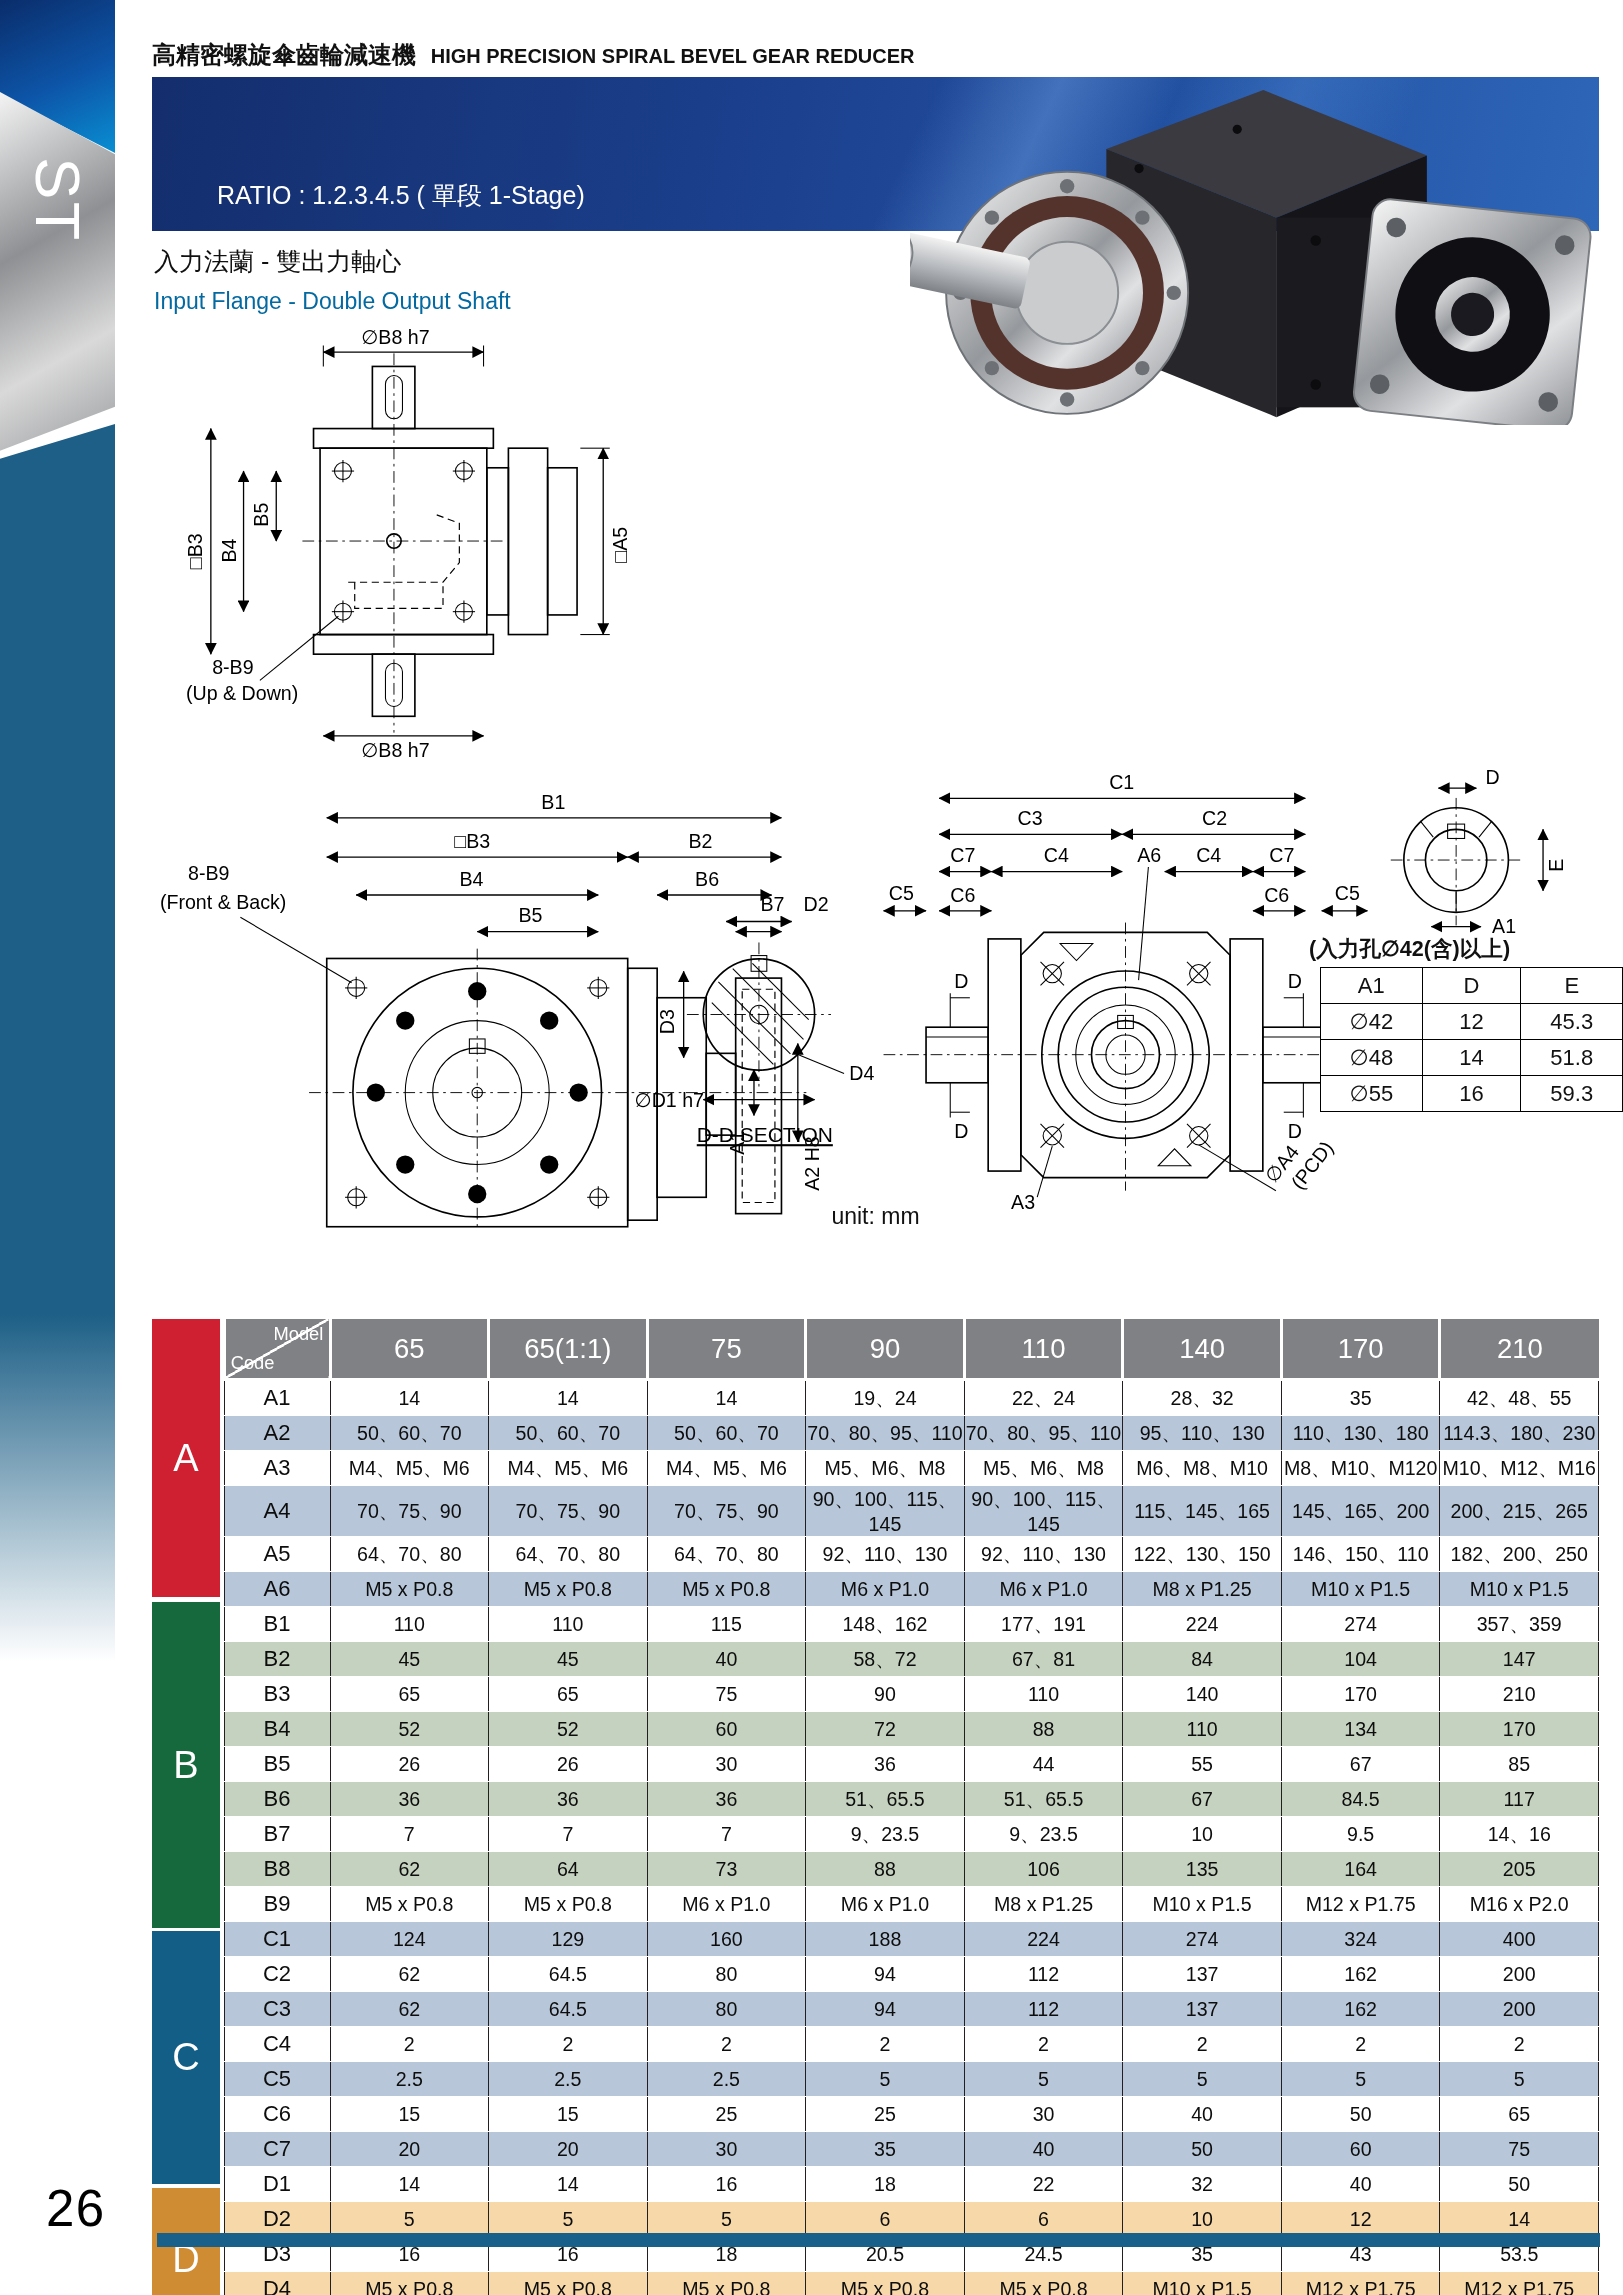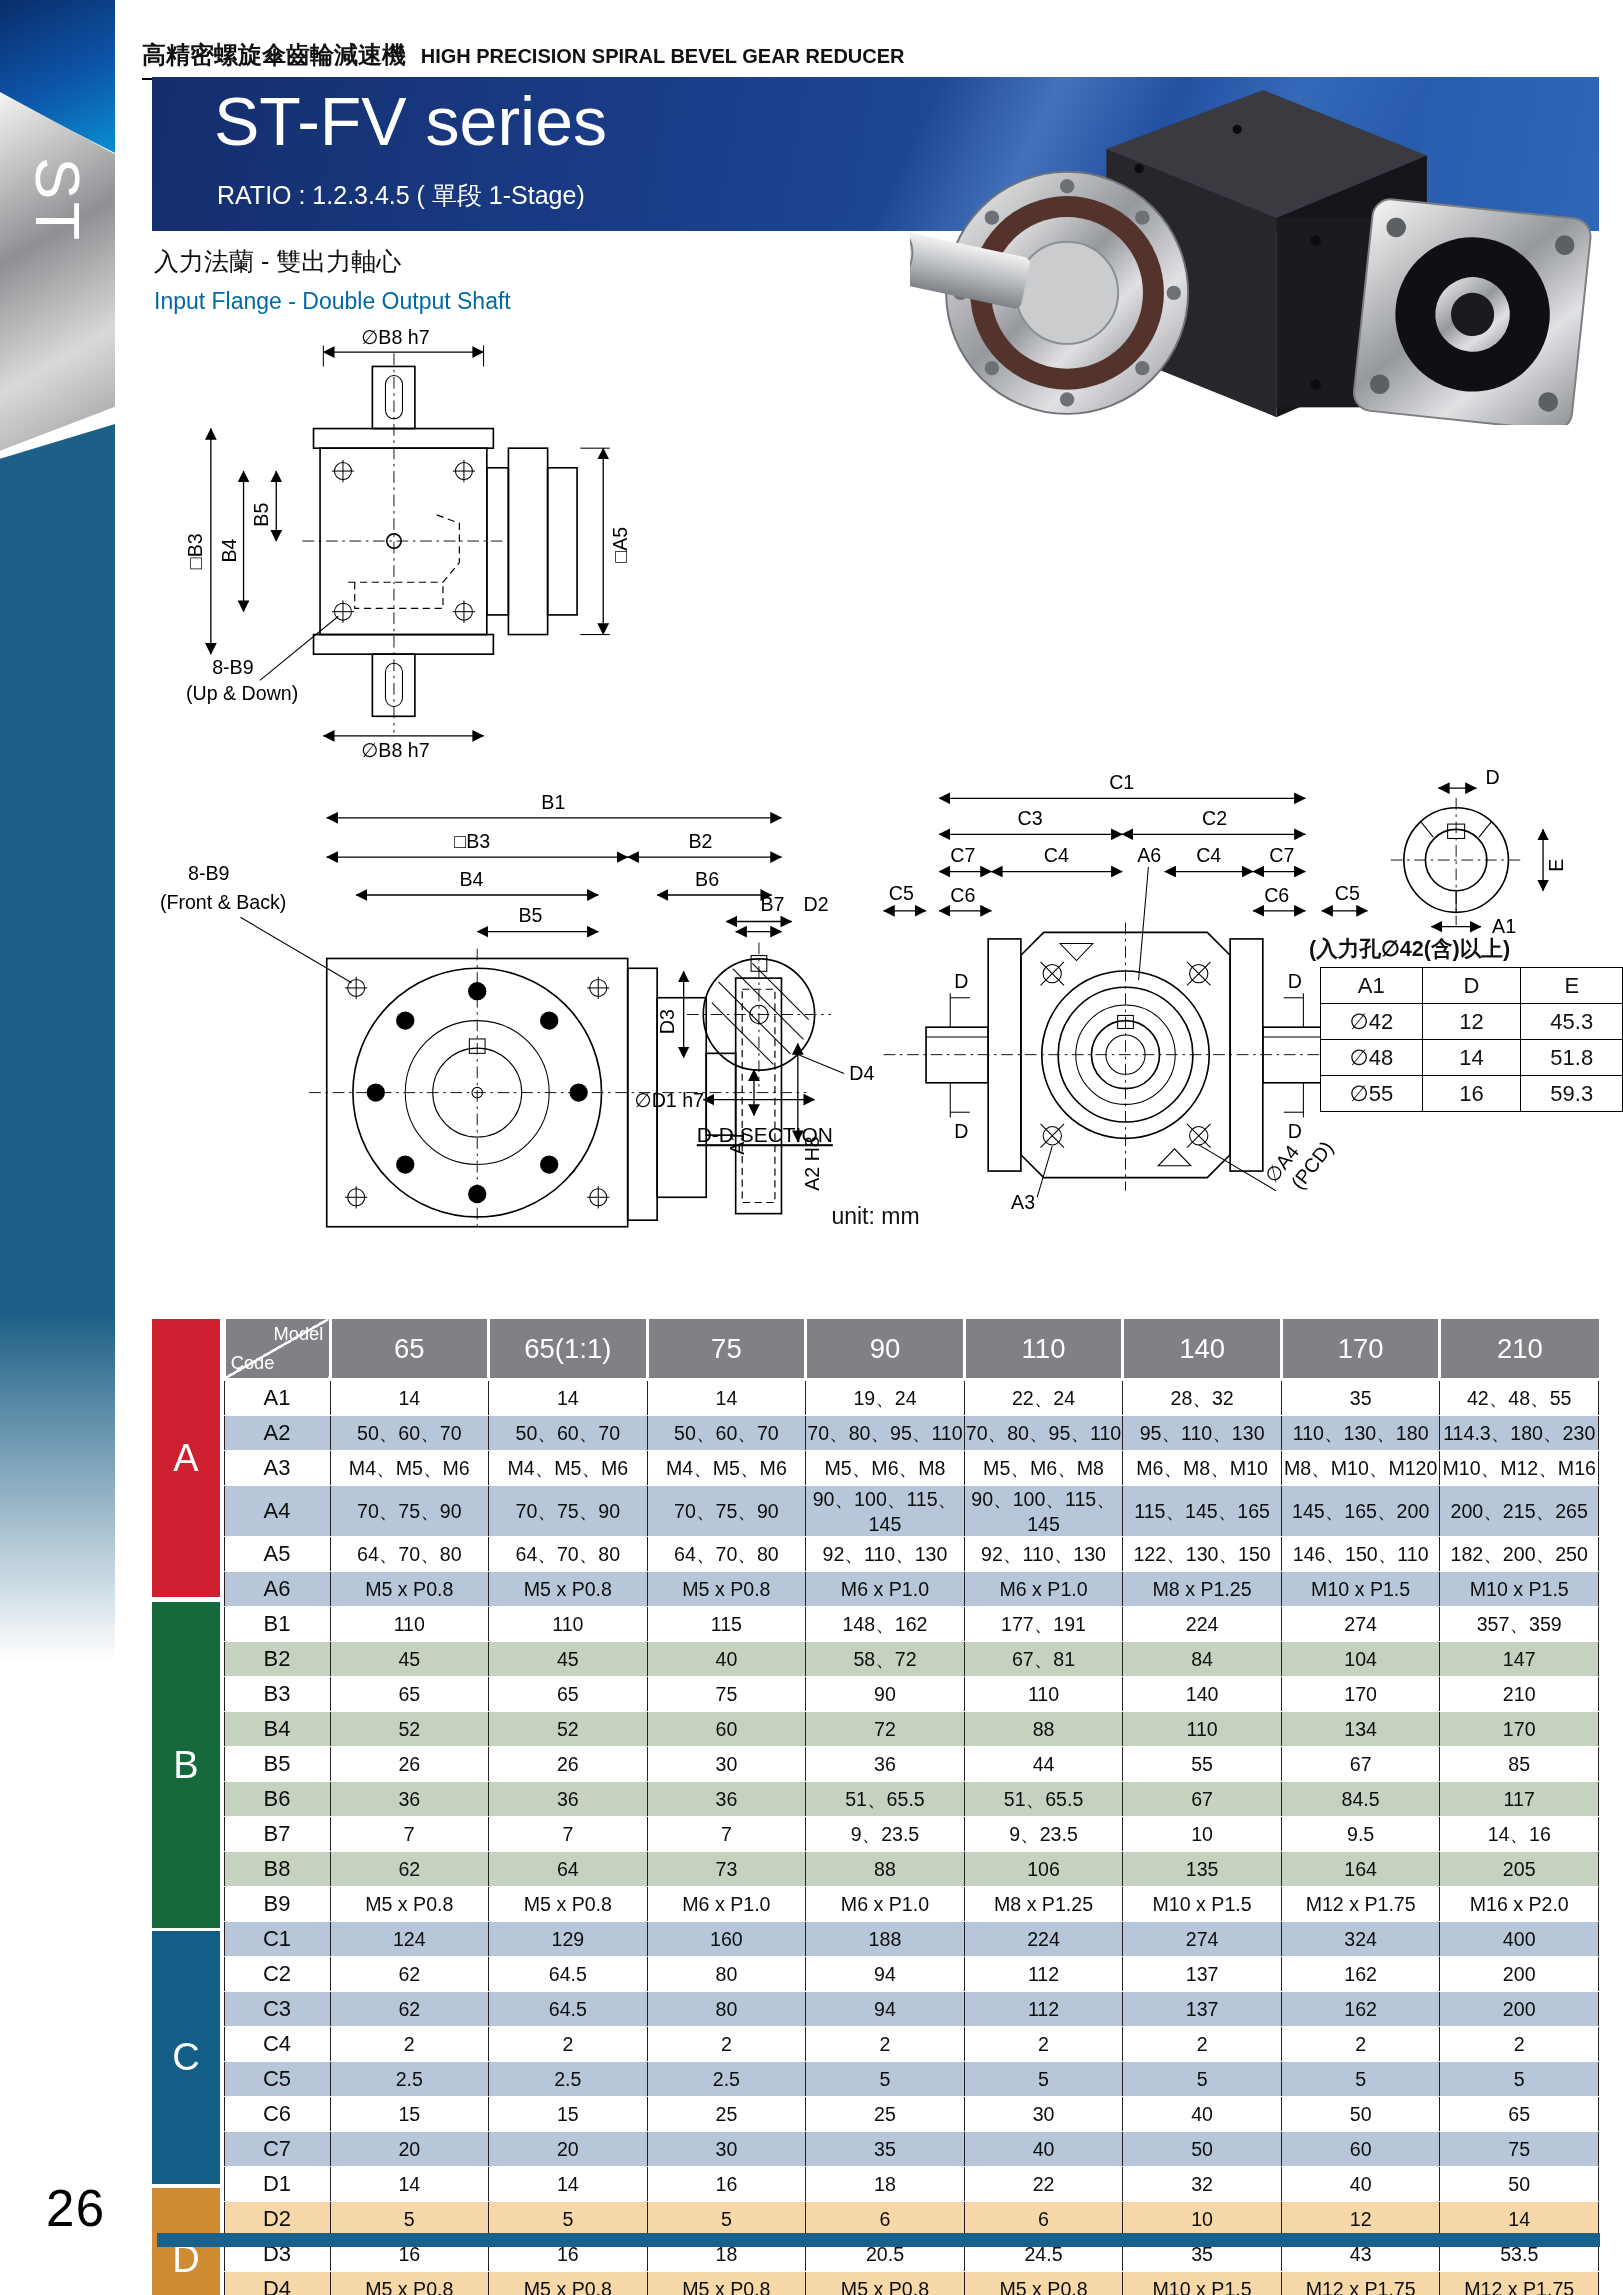--- a/index.html
+++ b/index.html
@@ -14,21 +14,21 @@
   .sb-silver{position:absolute;left:0;top:92px;width:100%;height:366px;
           background:linear-gradient(150deg,#f4f4f4 0%,#8e9093 40%,#d9d9d9 70%,#97999c 100%);
           clip-path:polygon(0 0,100% 17%,100% 86%,0 98%);}
   .sb-blue{position:absolute;left:0;top:419px;width:100%;height:1243px;
           background:linear-gradient(to bottom,#1d5f86 0%,#1d5f86 72%,rgba(255,255,255,0) 100%);
           clip-path:polygon(0 3.2%,100% 0.4%,100% 100%,0 100%);}
   #st-label{position:absolute;left:0;top:164px;width:115px;text-align:center;
           transform:rotate(90deg);font-size:63px;color:#fff;letter-spacing:2.6px;}
 
   
-  #header-line{position:absolute;left:142px;top:39px;width:1447px;border-bottom:2.6px solid #000;padding-bottom:6.5px;}
+  #header-line{position:absolute;left:152px;top:39px;width:1447px;border-bottom:2.6px solid #000;padding-bottom:6.5px;}
   .hdr-zh{font-size:24px;font-weight:bold;}
   .hdr-en{font-size:20px;font-weight:bold;margin-left:11.8px;}
 
   
   #banner{position:absolute;left:152px;top:77px;width:1447px;height:154px;
           background:linear-gradient(100deg,#142e6d 0%,#1b3f8c 40%,#2352a3 72%,#2e66b8 100%);}
   #banner:before{content:"";position:absolute;inset:0;
           background:linear-gradient(115deg,transparent 52%,rgba(120,170,235,.40) 60%,transparent 68%,rgba(90,150,225,.30) 76%,transparent 84%);}
   #series-title{position:absolute;left:62px;top:5.2px;font-size:68px;color:#fff;}
   #ratio-line{position:absolute;left:65px;top:102px;font-size:25px;color:#fff;}
@@ -96,21 +96,20 @@
     <div class="sb-silver"></div>
     <div id="st-label">ST</div>
   </div>
 
   <div id="header-line">
     <span class="hdr-zh">高精密螺旋傘齒輪減速機</span>
     <span class="hdr-en">HIGH PRECISION SPIRAL BEVEL GEAR REDUCER</span>
   </div>
 
   <div id="banner">
-    <div id="series-title">ST-FV series</div>
     <div id="ratio-line">RATIO : 1.2.3.4.5 ( 單段 1-Stage)</div>
   </div>
   <div id="subtitle-zh">入力法蘭 - 雙出力軸心</div>
   <div id="subtitle-en">Input Flange - Double Output Shaft</div>
 
   <svg id="photo" viewBox="0 0 1085 532">
     <defs>
       <linearGradient id="gSilver" x1="0" y1="0" x2="1" y2="1">
         <stop offset="0" stop-color="#f6f6f6"></stop>
           <stop offset=".45" stop-color="#95989c"></stop>

